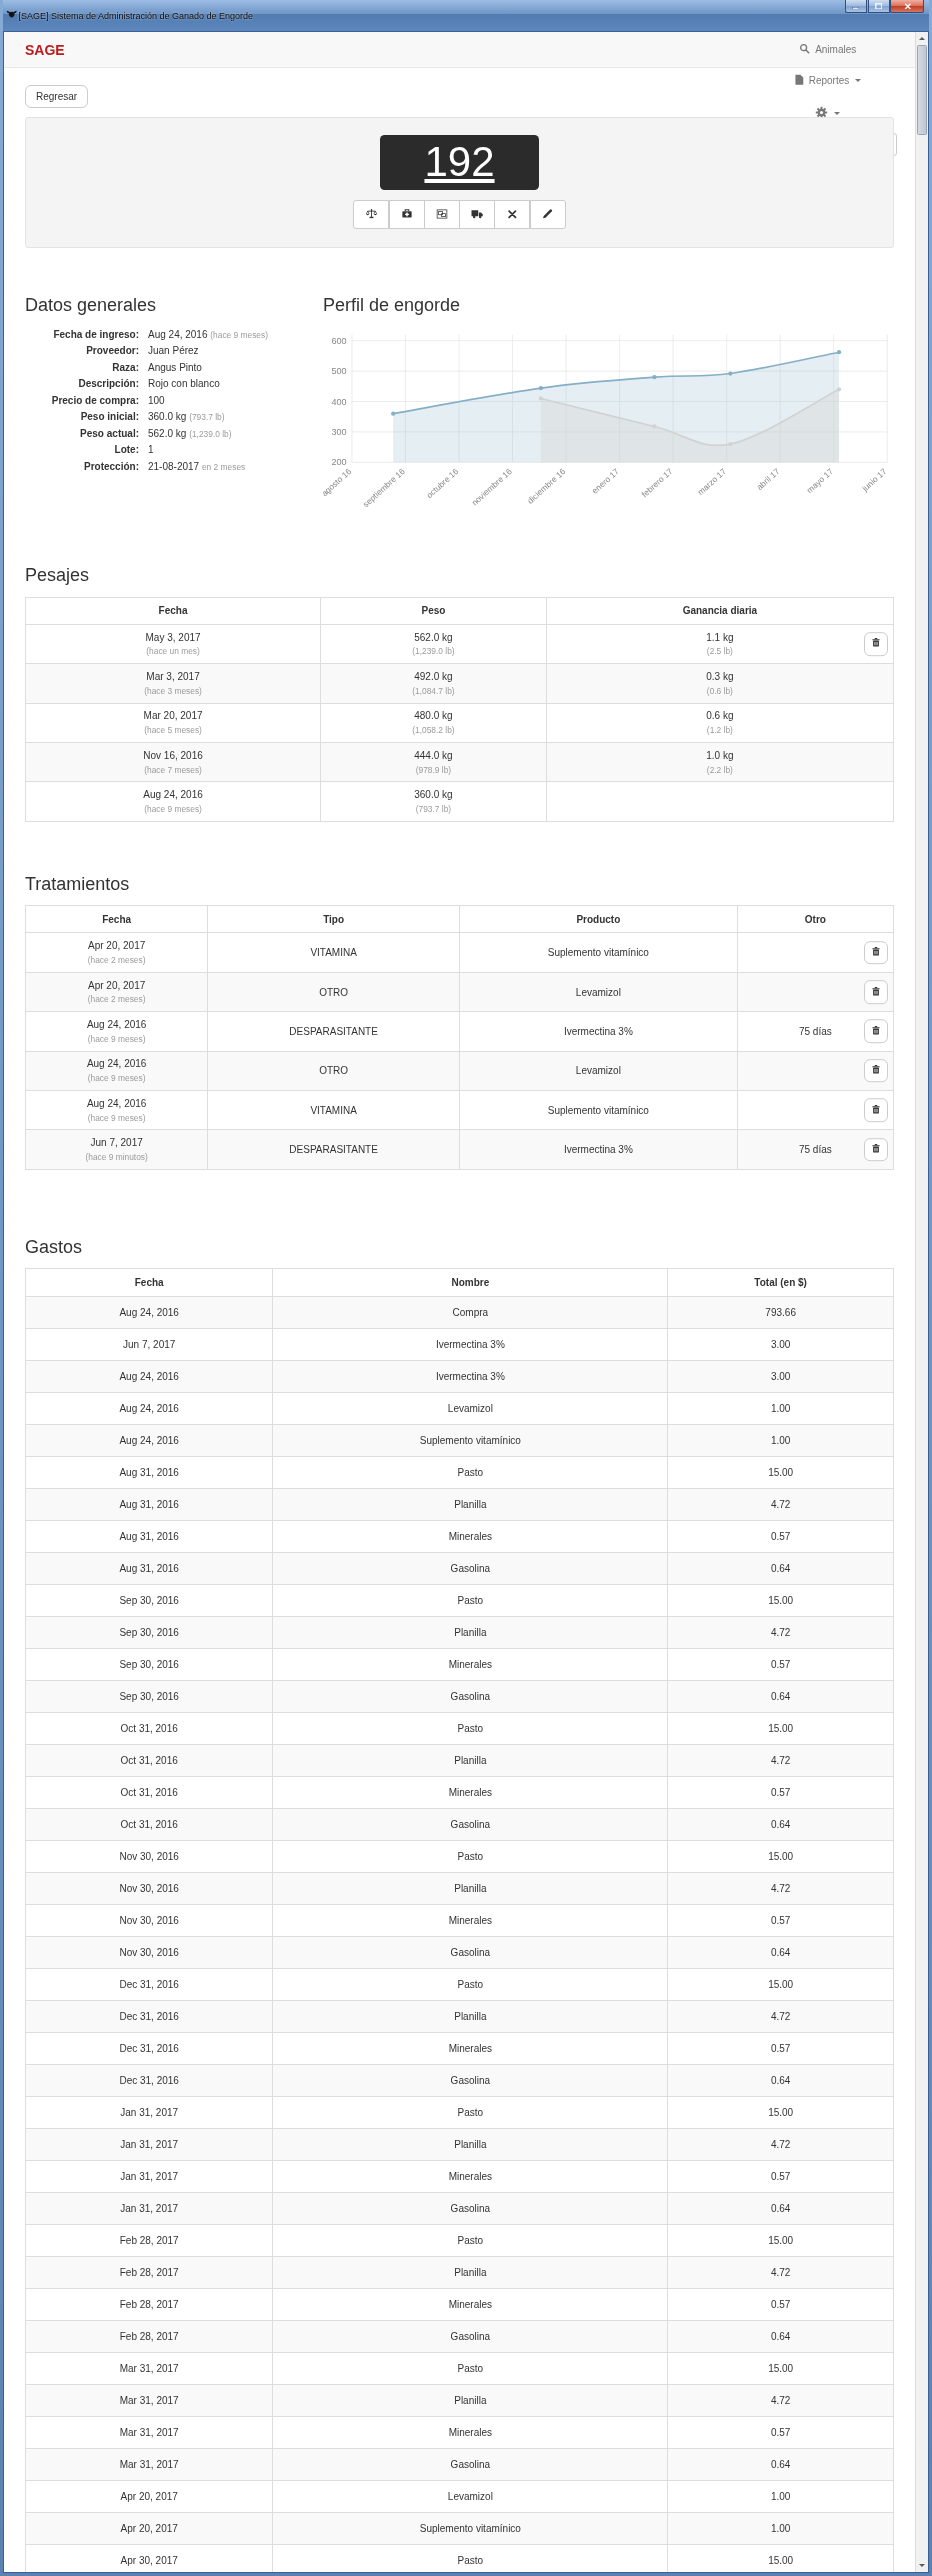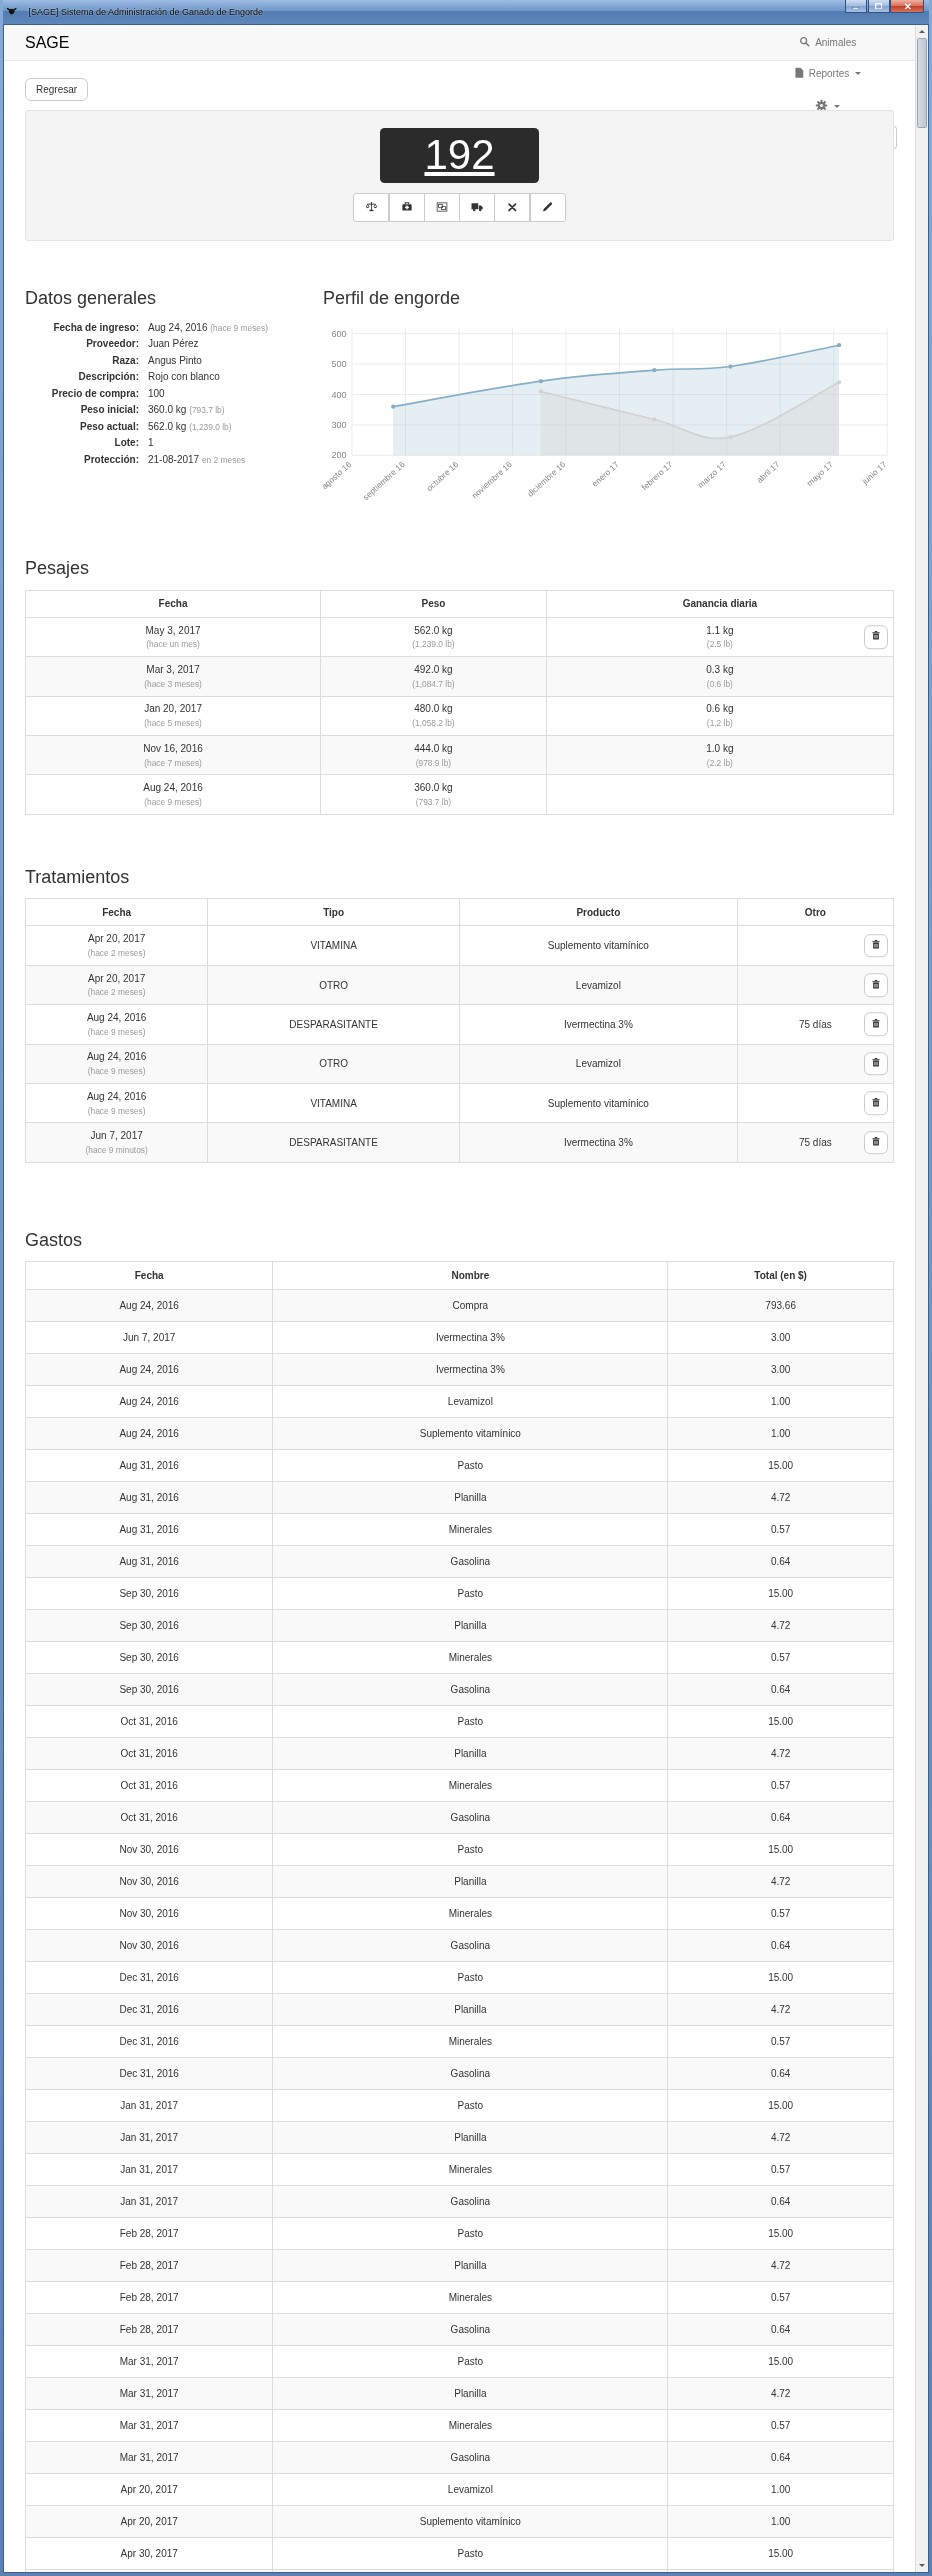--- a/index.html
+++ b/index.html
@@ -1,35 +1,35 @@
 <!DOCTYPE html>
 <html style="font-size:12px"><head>
 <meta charset="utf-8">
 <style>
   * { box-sizing: border-box; }
   html, body { margin:0; padding:0; width:932px; height:2576px; }
   body { font-family:"Liberation Sans", sans-serif; font-size:10px; color:#333; }
 
   .window { position:absolute; inset:0; background:linear-gradient(#85aad6,#5c82b4); padding:0 3px 3px; display:flex; flex-direction:column; }
-  .titlebar { height:24px; display:flex; align-items:center; gap:11px; padding:0 3px; font-size:9px; color:#0b0b0b;
+  .titlebar { height:31px; display:flex; align-items:center; gap:1px; padding:0 3px; font-size:9px; color:#0b0b0b;
               background:linear-gradient(#9dbce4 0%,#6f96c6 45%,#517bb1 46%,#5d87bd 100%); position:relative; }
   .titlebar .title-text { text-shadow:0 0 2.3px rgba(255,255,255,.7); }
   .win-buttons { position:absolute; top:0; right:4.6px; display:flex; }
   .win-btn { height:13px; border:0.8px solid #30507f; border-top:none; display:flex; align-items:center; justify-content:center; }
   .win-btn.min, .win-btn.max { width:22px; background:linear-gradient(#cfdef2,#9db9dd 50%,#7fa2cf 51%,#aac1e2); border-radius:0 0 2.3px 2.3px; margin-right:0.8px;}
   .win-btn.min { border-radius:0 0 0 2.3px; }
   .win-btn.max { border-radius:0; }
   .win-btn.close { width:34px; background:linear-gradient(#f0b0a0,#d9705b 50%,#c03b24 51%,#d8765f); border-radius:0 0 2.3px 2.3px; }
   .client { flex:1; background:#fff; border:0.8px solid #3c5f93; display:flex; overflow:hidden; }
 
   .page { flex:1; display:flex; flex-direction:column; background:#fff; overflow:hidden; }
 
   
   .navbar { height:36px; background:#f8f8f8; border-bottom:0.8px solid #e7e7e7; display:flex; align-items:center; padding:0 18px 0 21px; flex:0 0 auto; }
-  .brand { font-size:16px; color:#000000; margin-right:auto; text-decoration:none; }
+  .brand { font-size:14px; color:#b91c1c; margin-right:auto; text-decoration:none;font-weight:bold; }
   .nav-items { display:flex; align-items:center; gap:6px;flex-direction:column; }
   .nav-link { display:flex; align-items:center; gap:4.6px; color:#777; font-size:10px; padding:6px 8.4px; cursor:pointer; white-space:nowrap; }
   .nav-link svg { flex:0 0 auto; }
   .caret { width:0; height:0; border-left:3px solid transparent; border-right:3px solid transparent; border-top:3px solid #777; margin-left:1.5px; }
   .num-input { width:131px; height:23px; border:0.8px solid #ccc; border-radius:3px; padding:0 7.6px; font-size:10px; margin-left:7.6px; color:#555; }
   .num-input::placeholder { color:#999; }
 
   .content { flex:1 1 auto; padding:10.6px 21px 0; }
 
   .btn { background:#fff; border:0.8px solid #ccc; border-radius:6px; color:#333; font-size:10px; cursor:pointer; }
@@ -380,21 +380,21 @@
                   </td>
                   <td>
                     <div>0.3 kg</div>
                     <div class="cell-note">(0.6 lb)</div>
 
                   </td>
                 </tr>
 
                 <tr>
                   <td>
-                    <div>Jan 20, 2017</div>
+                    <div>Mar 20, 2017</div>
                     <div class="cell-note">(hace 5 meses)</div>
                   </td>
                   <td>
                     <div>480.0 kg</div>
                     <div class="cell-note">(1,058.2 lb)</div>
                   </td>
                   <td>
                     <div>0.6 kg</div>
                     <div class="cell-note">(1.2 lb)</div>
 

